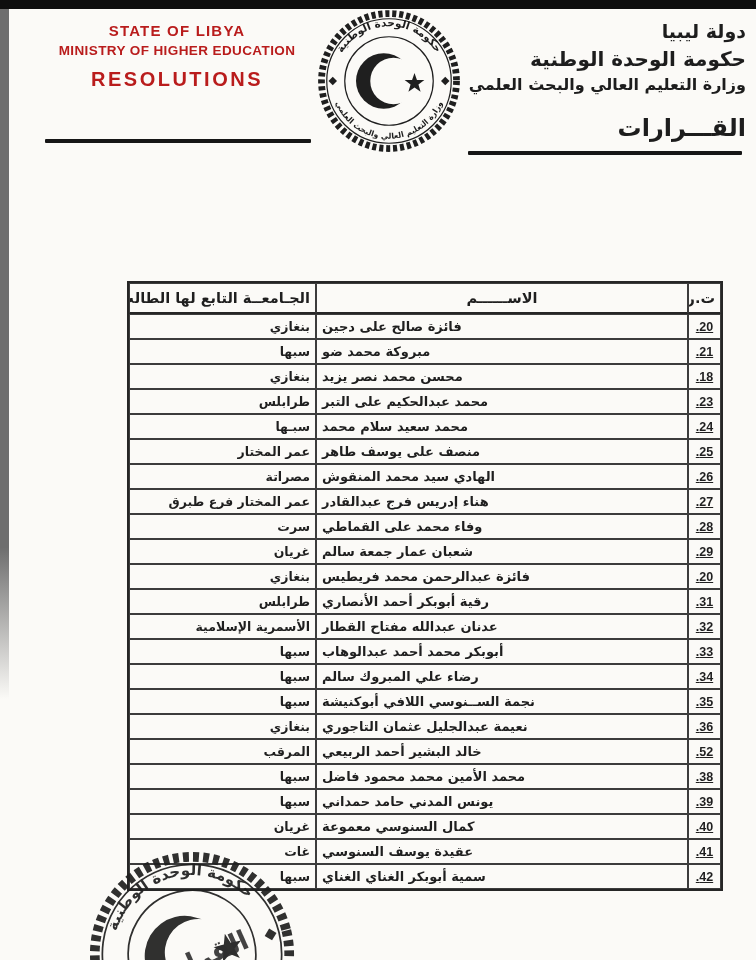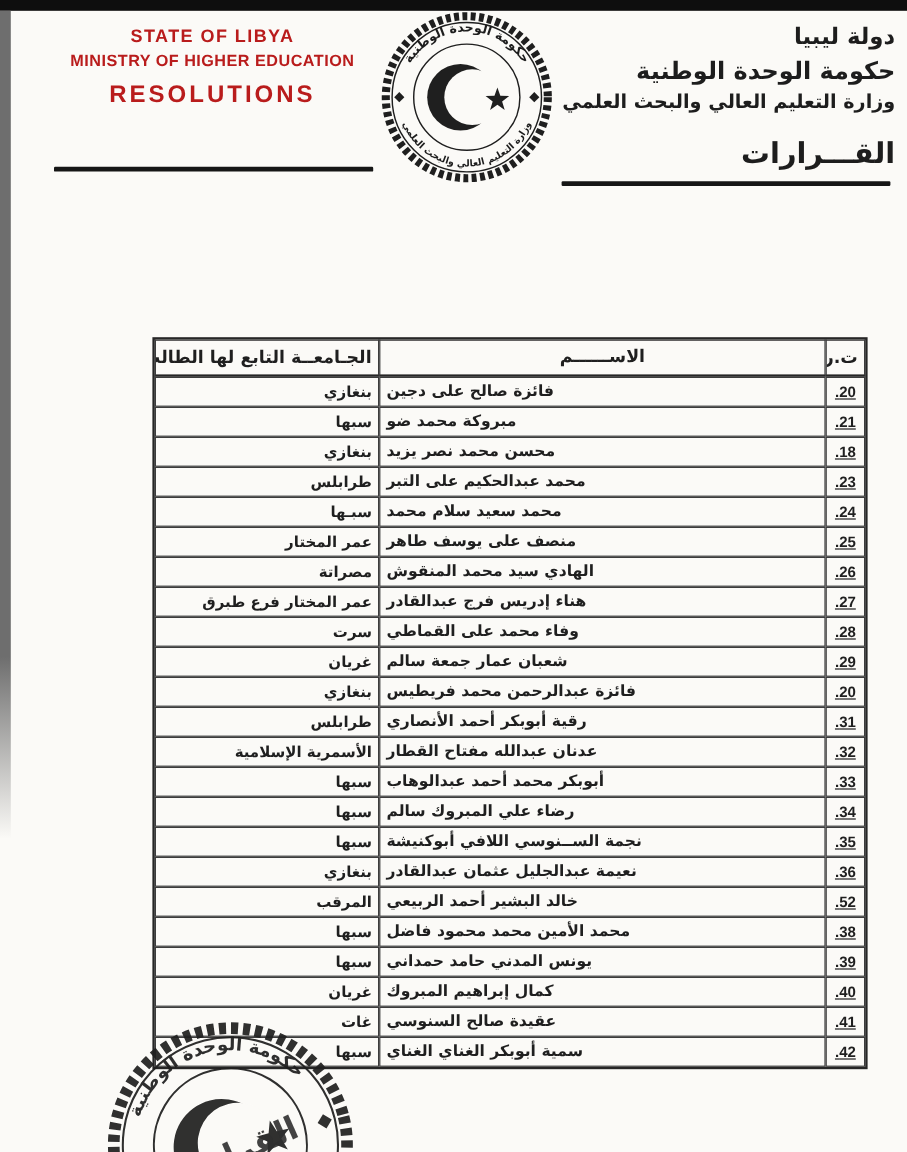--- a/index.html
+++ b/index.html
@@ -210,46 +210,46 @@
             <td class="name">رضاء علي المبروك سالم</td>
             <td class="uni">سبها</td>
           </tr>
           <tr>
             <td class="idx">35.</td>
             <td class="name">نجمة الســنوسي اللافي أبوكنيشة</td>
             <td class="uni">سبها</td>
           </tr>
           <tr>
             <td class="idx">36.</td>
-            <td class="name">نعيمة عبدالجليل عثمان عبدالقادر</td>
+            <td class="name">نعيمة عبدالجليل عثمان التاجوري</td>
             <td class="uni">بنغازي</td>
           </tr>
           <tr>
             <td class="idx">52.</td>
             <td class="name">خالد البشير أحمد الربيعي</td>
             <td class="uni">المرقب</td>
           </tr>
           <tr>
             <td class="idx">38.</td>
             <td class="name">محمد الأمين محمد محمود فاضل</td>
             <td class="uni">سبها</td>
           </tr>
           <tr>
             <td class="idx">39.</td>
             <td class="name">يونس المدني حامد حمداني</td>
             <td class="uni">سبها</td>
           </tr>
           <tr>
             <td class="idx">40.</td>
-            <td class="name">كمال إبراهيم المبروك</td>
+            <td class="name">كمال السنوسي معموعة</td>
             <td class="uni">غريان</td>
           </tr>
           <tr>
             <td class="idx">41.</td>
-            <td class="name">عقيدة صالح السنوسي</td>
+            <td class="name">عقيدة يوسف السنوسي</td>
             <td class="uni">غات</td>
           </tr>
           <tr>
             <td class="idx">42.</td>
             <td class="name">سمية أبوبكر الغناي الغناي</td>
             <td class="uni">سبها</td>
           </tr>
         </tbody>
     </table>
   </div>

